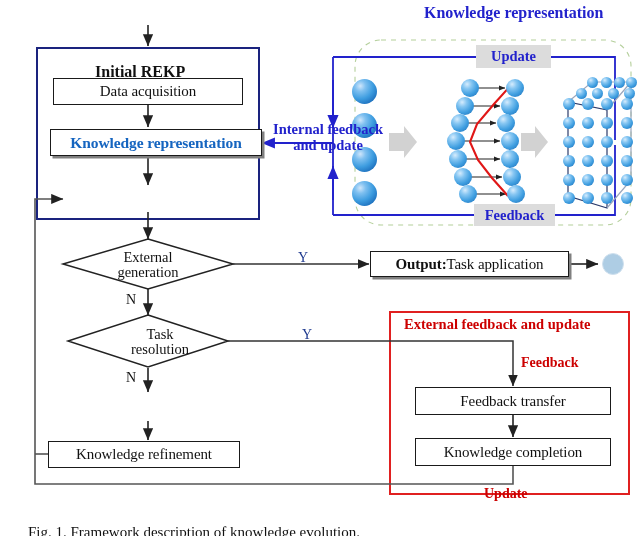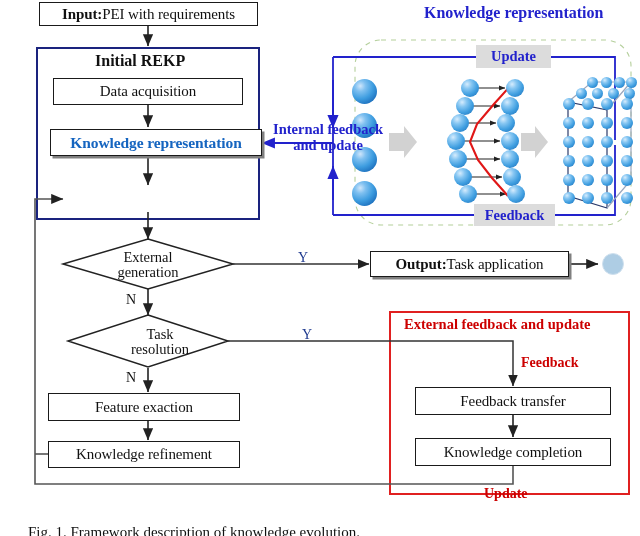--- a/index.html
+++ b/index.html
@@ -284,49 +284,42 @@
   <div class="sphere-sm" style="left:582px; top:174px; width:12px; height:12px;"></div>
   <div class="sphere-sm" style="left:601px; top:174px; width:12px; height:12px;"></div>
   <div class="sphere-sm" style="left:621px; top:174px; width:12px; height:12px;"></div>
   <div class="sphere-sm" style="left:563px; top:192px; width:12px; height:12px;"></div>
   <div class="sphere-sm" style="left:582px; top:192px; width:12px; height:12px;"></div>
   <div class="sphere-sm" style="left:601px; top:192px; width:12px; height:12px;"></div>
   <div class="sphere-sm" style="left:621px; top:192px; width:12px; height:12px;"></div>
 
   <div class="section-title" style="left:424px; top:4px;">Knowledge representation</div>
 
-  <div class="node-box term-label" style="left:39px; top:2px; width:219px; height:24px;">
-    <b>Input:</b>
-      <span> PEI with requirements</span>
-  </div>
-
-  <div class="section-title" style="left:95px; top:52px; color:#111111; font-size:16px;">Initial REKP</div>
+
+  <div class="section-title" style="left:95px; top:63px; color:#111111; font-size:16px;">Initial REKP</div>
 
   <div class="node-box" style="left:53px; top:78px; width:190px; height:27px;">
     <span>Data acquisition</span>
   </div>
 
   <div class="node-box shadowed" style="left:50px; top:129px; width:212px; height:27px;">
     <span class="kr-highlight">Knowledge representation</span>
   </div>
 
 
   <div class="diamond-label" style="left:88px; top:248px; width:120px; height:34px;">
     <span>External</span>
     <span>generation</span>
   </div>
 
   <div class="diamond-label" style="left:100px; top:325px; width:120px; height:34px;">
     <span>Task</span>
     <span>resolution</span>
   </div>
 
-  <div class="node-box" style="left:48px; top:393px; width:192px; height:28px;">
-    <span>Feature exaction</span>
-  </div>
 
   <div class="node-box" style="left:48px; top:441px; width:192px; height:27px;">
     <span>Knowledge refinement</span>
   </div>
 
   <div class="node-box term-label shadowed" style="left:370px; top:251px; width:199px; height:26px;">
     <b>Output:</b>
       <span> Task application</span>
   </div>
 

